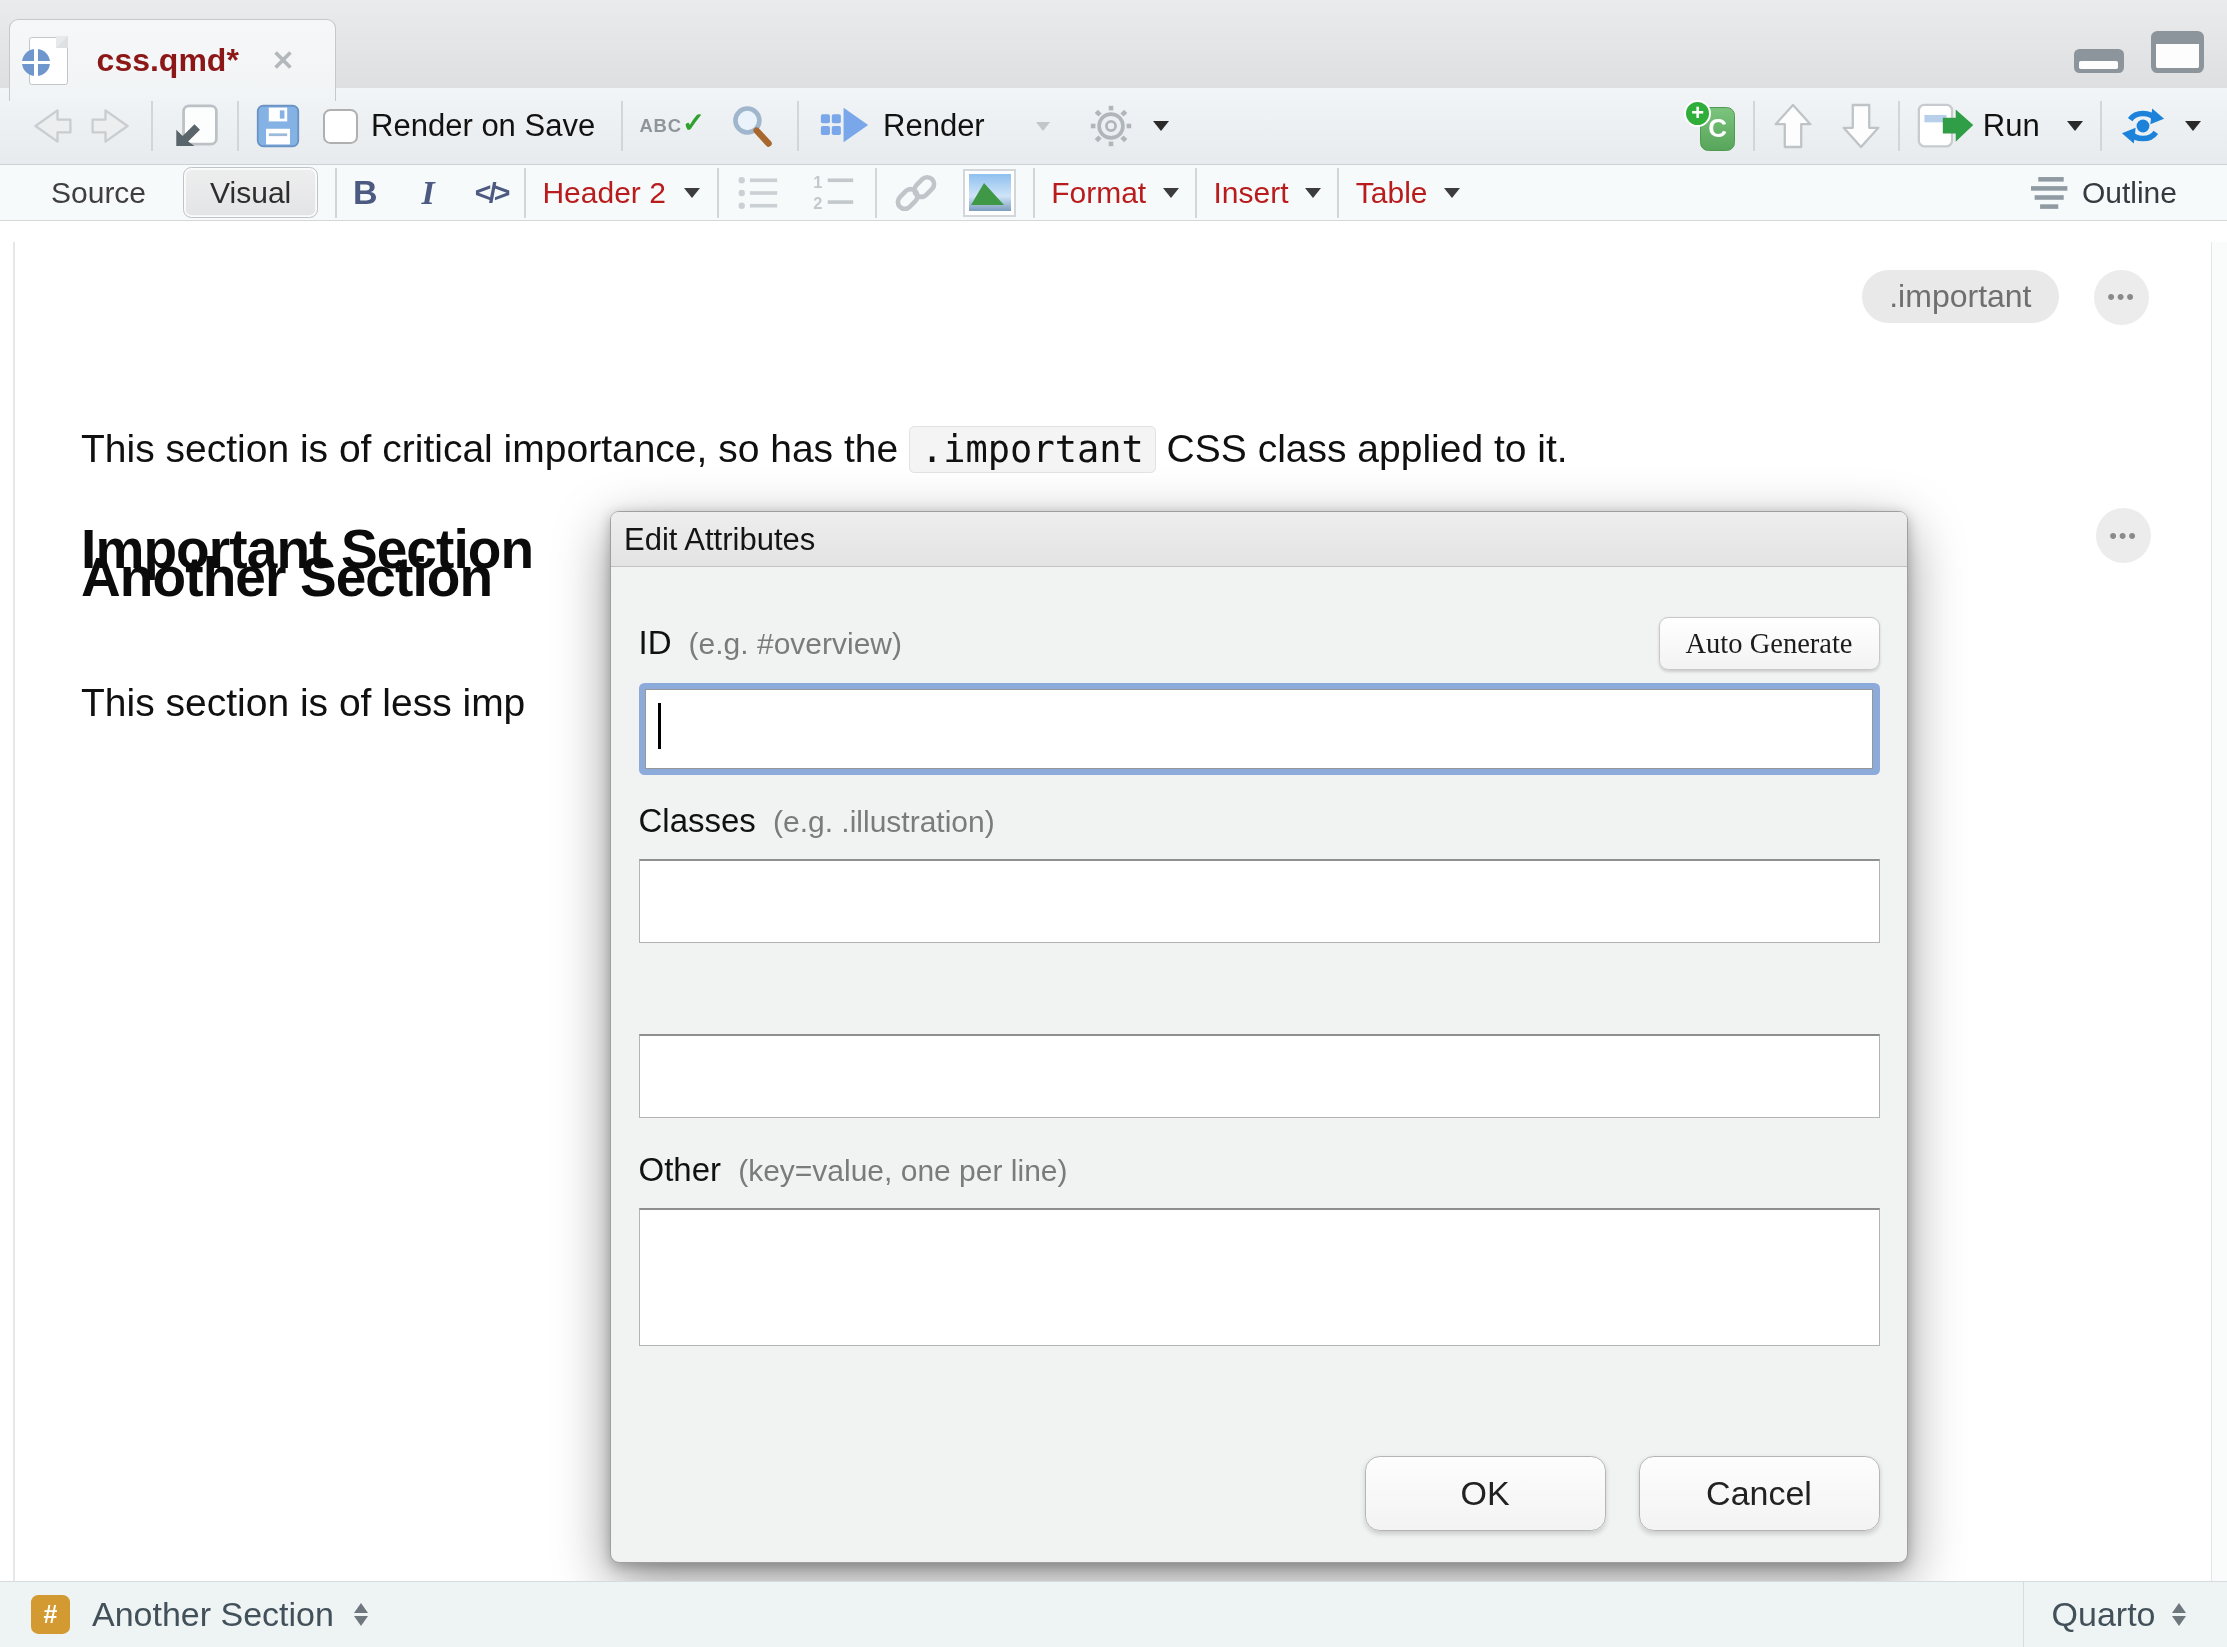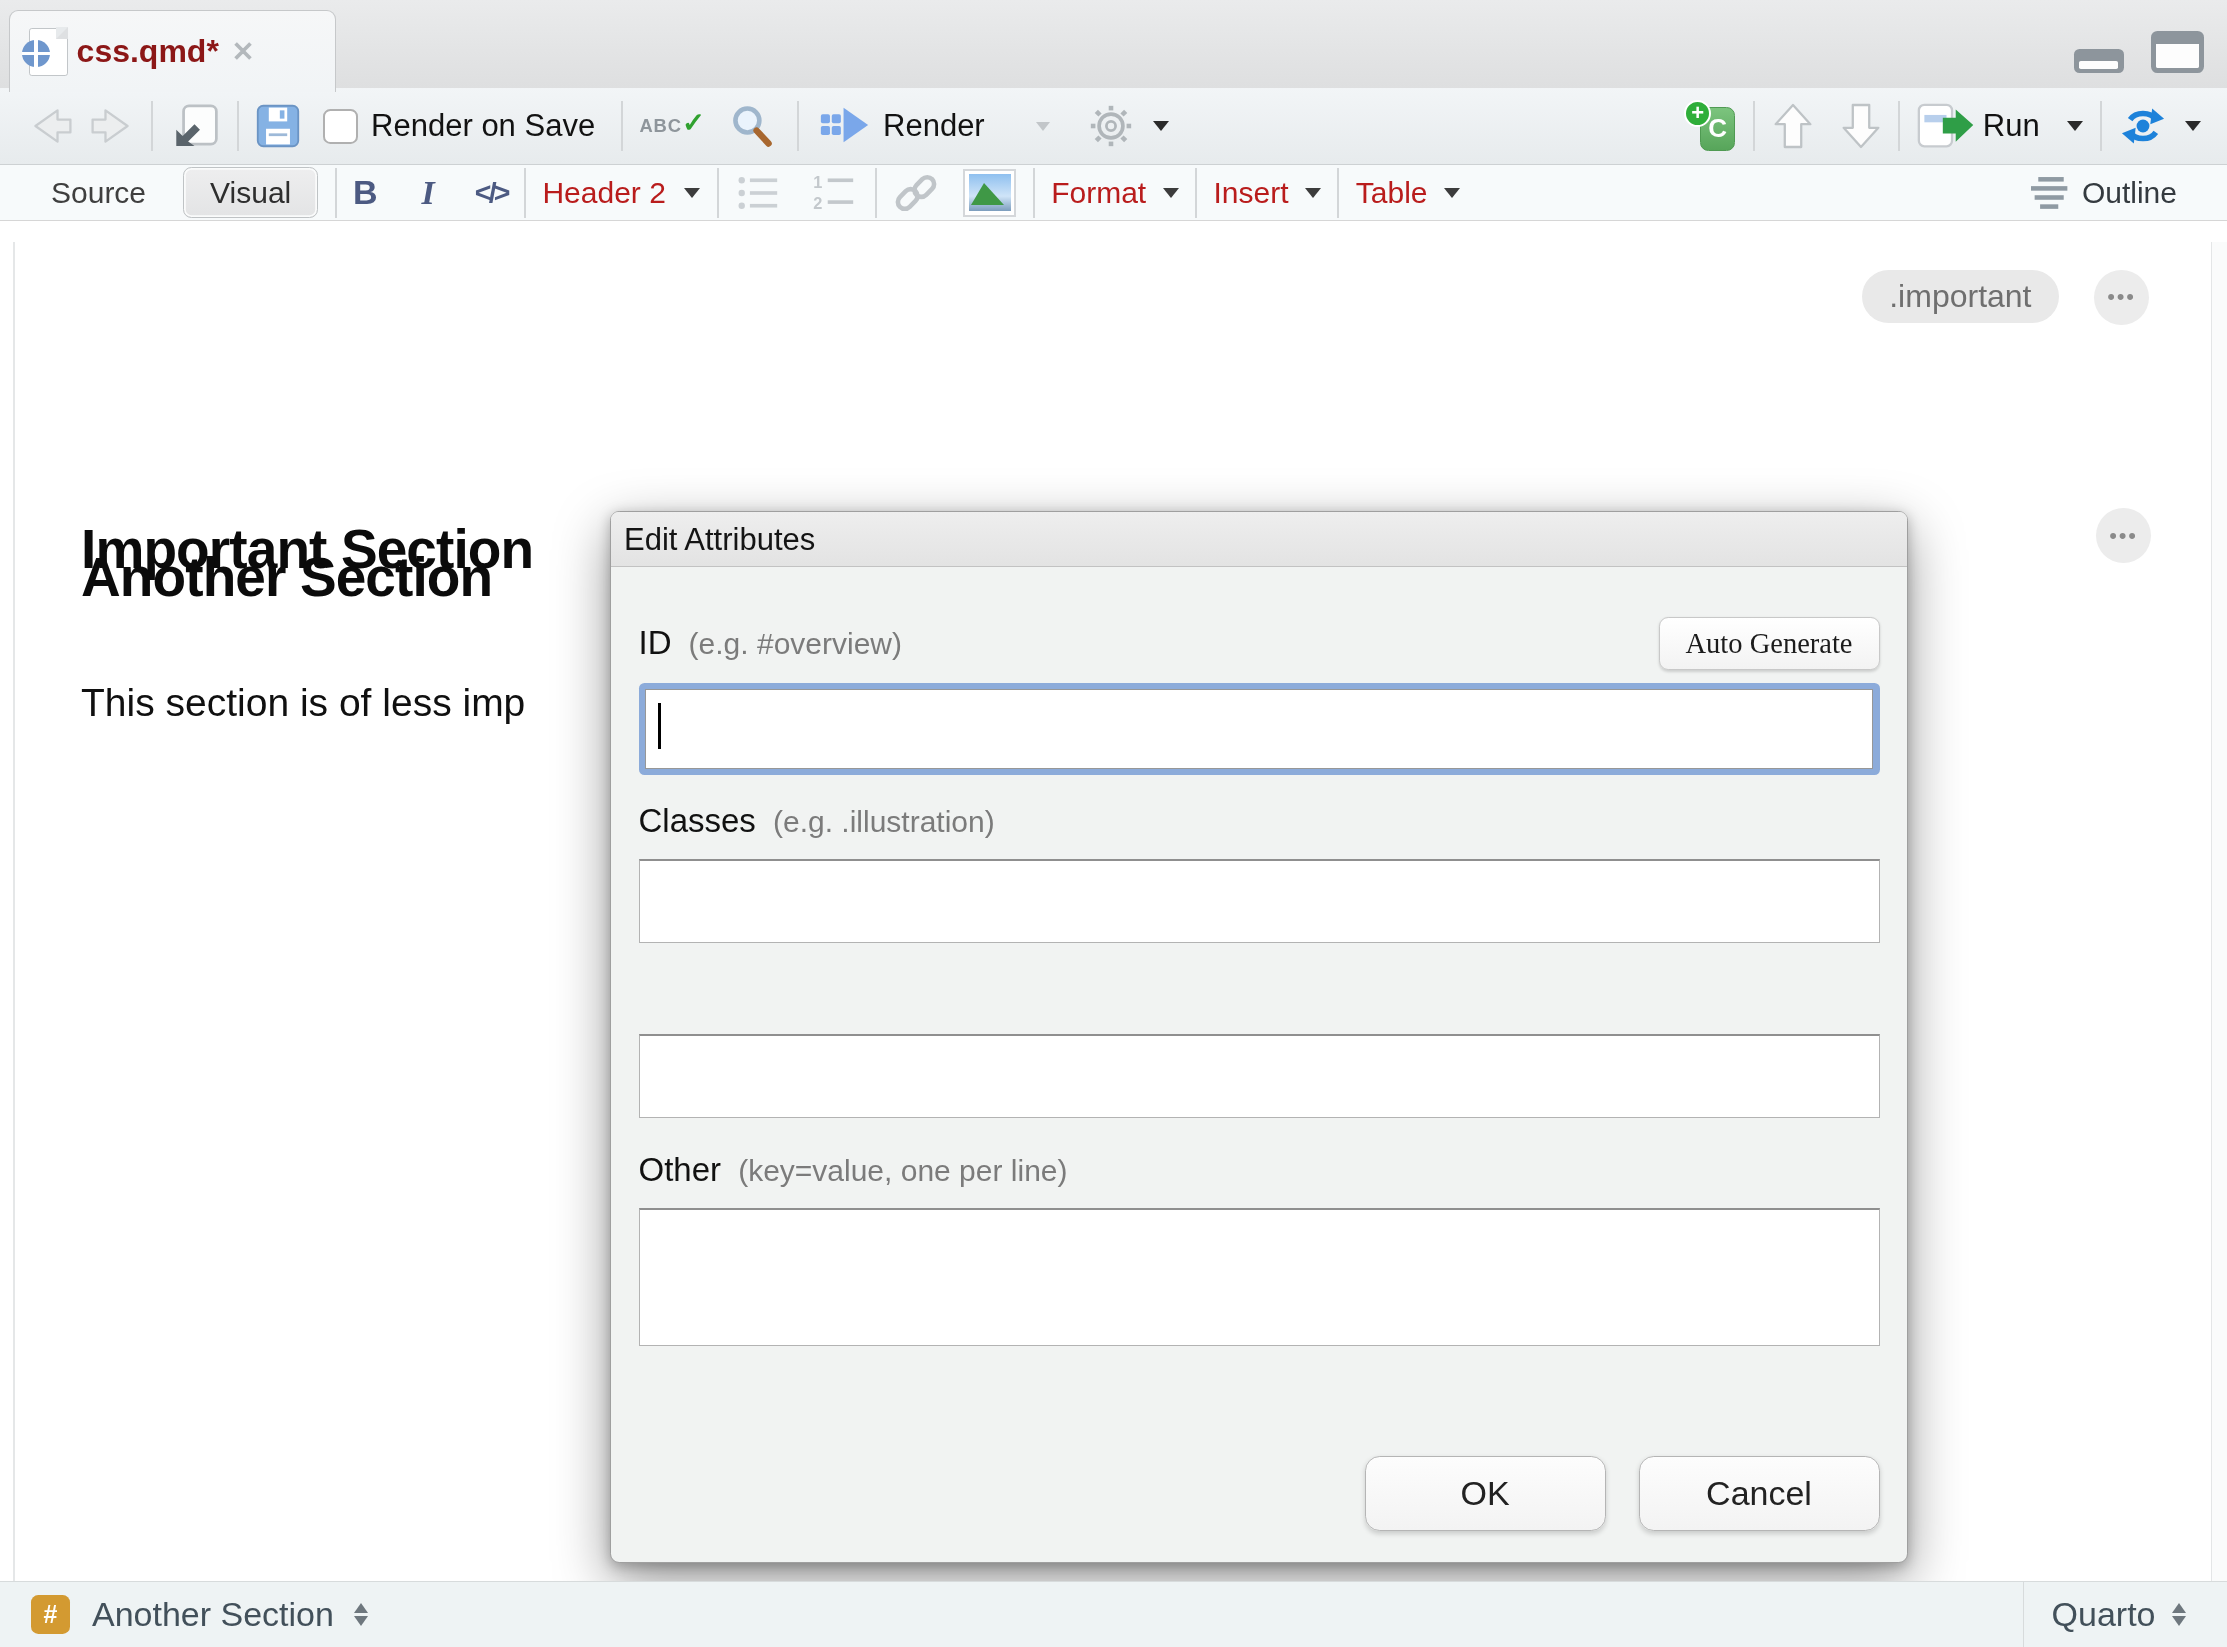--- a/index.html
+++ b/index.html
@@ -1,23 +1,23 @@
 <!DOCTYPE html>
 <html style="font-size:14.7px"><head>
 <meta charset="utf-8">
 <style>
   html,body{margin:0;padding:0}
   body{width:2228px;height:1647px;position:relative;overflow:hidden;
        font-family:"Liberation Sans",sans-serif;background:#fff}
   
   .tabbar{position:absolute;left:0;top:0;right:0;height:88px;
           background:linear-gradient(#eaebec,#dedfe0);border-bottom:0.9px solid #c9cbcd}
-  .tab{position:absolute;left:9.2px;top:10px;width:327px;height:82px;z-index:2;
+  .tab{position:absolute;left:9.2px;top:19px;width:327px;height:82px;z-index:2;
        background:linear-gradient(#f6f7f8,#f1f4f6);border:0.9px solid #c6c8ca;border-bottom:none;
-       border-radius:9.2px 9.2px 0 0;display:flex;align-items:center;padding:0 18.4px;box-sizing:border-box;gap:9px}
+       border-radius:9.2px 9.2px 0 0;display:flex;align-items:center;padding:0 18.4px;box-sizing:border-box;gap:29px}
   .tab-title{color:#8c1717;font-size:32px;font-weight:600}
   .tab-close{color:#b3b8bc;font-size:27.5px;font-weight:700;margin-left:3.7px;cursor:pointer}
   .qfile{position:relative;width:37px;height:46px;background:#fff;border:1.8px solid #c2c6c9;border-radius:2.8px}
   .qfile:before{content:"";position:absolute;right:-1.8px;top:-1.8px;width:0;height:0;
        border-left:12px solid #e7eaec;border-top:12px solid #dee0e2;transform:rotate(90deg)}
   .qfile .globe{position:absolute;left:-7.3px;top:11px;width:27.5px;height:27.5px;border-radius:50%;background:#6f97cd}
   .qfile .globe:before{content:"";position:absolute;left:0;top:12px;width:27.5px;height:3.7px;background:#fff}
   .qfile .globe:after{content:"";position:absolute;left:12px;top:0;width:3.7px;height:27.5px;background:#fff}
   .win-controls{position:absolute;right:24px;top:31px;display:flex;gap:27.5px;align-items:flex-end;z-index:1}
   .win-min{position:relative;width:50px;height:24px;background:#8d959c;border-radius:5.5px}
@@ -300,20 +300,23 @@
   <span class="fmt-txt" style="margin-left:11px;color:#343a3f">Outline</span>
 </div>
 
 <div class="editor">
   <div class="gutter-line"></div>
   <div class="h2" style="top:275px">Important Section</div>
   <div class="class-badge">.important</div>
   <div class="dots-btn" style="right:79px;top:27.5px">
     <span>•••</span>
   </div>
+  <div class="para" style="top:185px">
+    <span>This section is of critical importance, so has the </span><span class="inline-code">.important</span><span> CSS class applied to it.</span>
+  </div>
   <div class="h2" style="top:303px">Another Section</div>
   <div class="dots-btn" style="right:77px;top:266px">
     <span>•••</span>
   </div>
   <div class="para" style="top:439px">This section is of less imp</div>
   <div class="scrollstrip"></div>
 </div>
 
 <div class="dlg">
   <div class="dlg-header">Edit Attributes</div>

